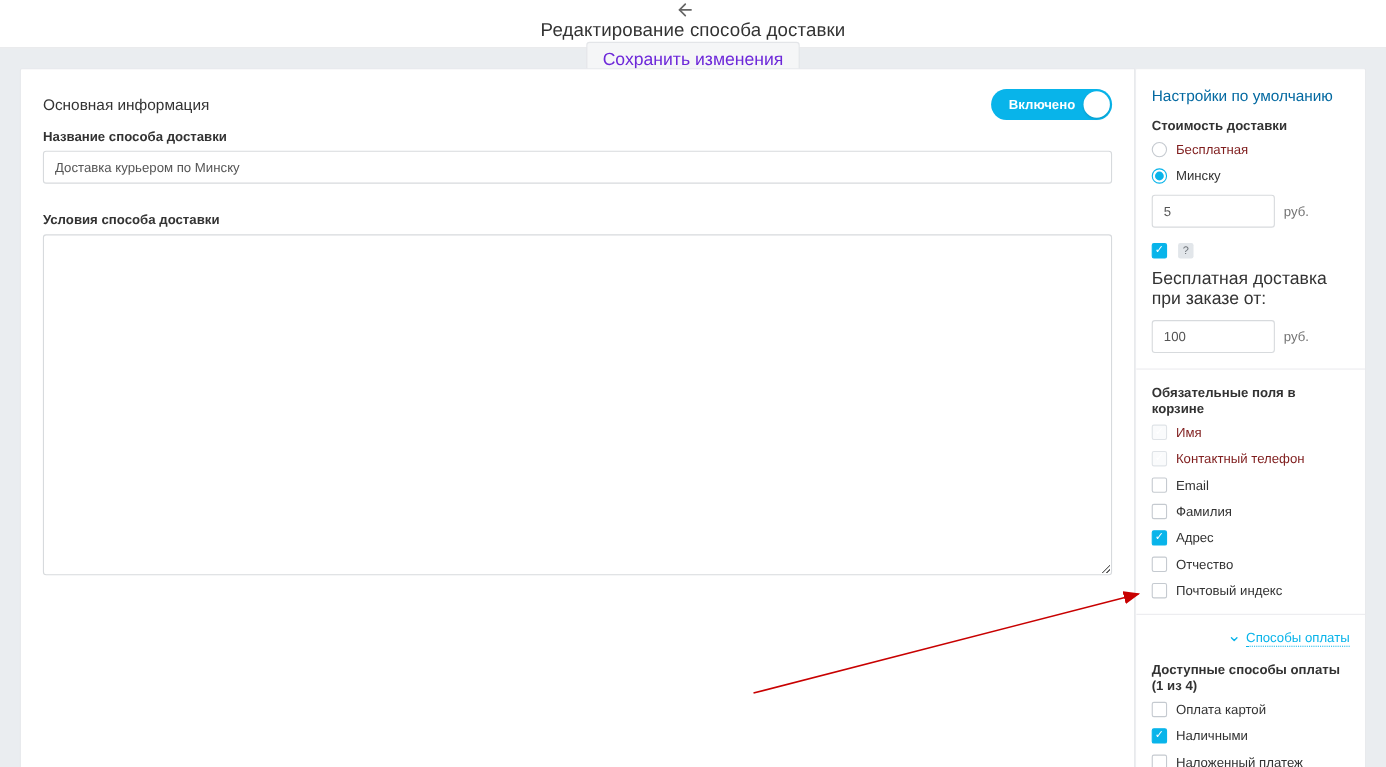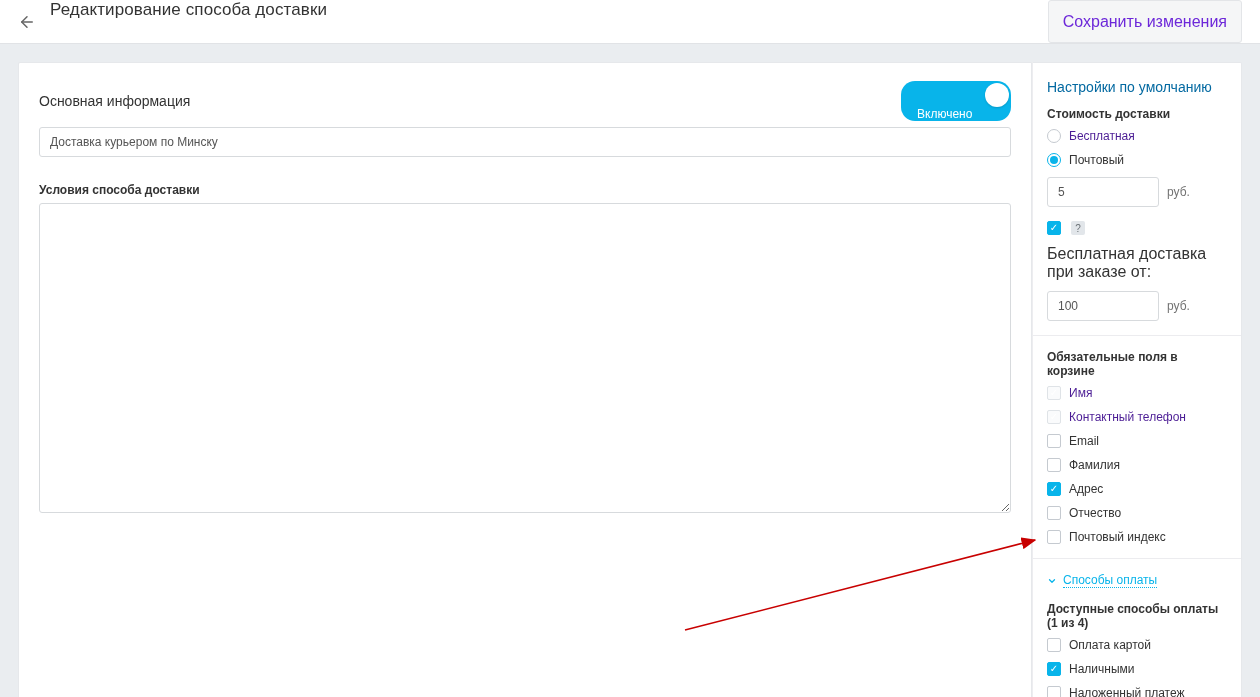--- a/index.html
+++ b/index.html
@@ -7,22 +7,24 @@
       font-family: Arial, 'Helvetica Neue', sans-serif;
       font-size: 13px;
       color: #333;
       background: #eaedf0;
       width: 1260px;
     }
     .topbar {
       height: 44px;
       background: #fff;
       display: flex;
+      align-items: center;
       padding: 0 18px;
       border-bottom: 1px solid #e1e3e6;
+      flex-direction: column;
     }
     .back-arrow {
       display: flex;
       align-items: center;
       cursor: pointer;
       color: #666;
       margin-right: 14px;
     }
     .page-title {
       font-size: 17px;
@@ -60,27 +62,28 @@
       margin-bottom: 6px;
     }
     .section-title {
       font-size: 14px;
       font-weight: 400;
       color: #333;
     }
     .main-header .spacer { flex: 1; }
     .toggle {
       width: 110px;
-      height: 40px;
+      height: 28px;
       background: #08b4ea;
       border-radius: 14px;
       position: relative;
       display: flex;
-      align-items: flex-end;
+      align-items: center;
       cursor: pointer;
+      font-weight: bold;
     }
     .toggle-label {
       color: #fff;
       font-size: 12px;
       margin-left: 16px;
     }
     .toggle-knob {
       position: absolute;
       right: 2px;
       top: 2px;
@@ -135,21 +138,21 @@
       margin-bottom: 8px;
     }
     .radio-row, .check-row {
       display: flex;
       align-items: center;
       gap: 8px;
       font-size: 12px;
       color: #333;
       margin-bottom: 10px;
     }
-    .radio-row.disabled, .check-row.disabled { color: #4c1d95; }
+    .radio-row.disabled, .check-row.disabled { color: #7f1d1d; }
     .radio {
       width: 14px;
       height: 14px;
       border: 1px solid #c5cad0;
       border-radius: 50%;
       display: flex;
       align-items: center;
       justify-content: center;
       flex-shrink: 0;
     }
@@ -219,20 +222,21 @@
       margin: 14px -14px 14px -14px;
     }
     .expand-link {
       display: flex;
       align-items: center;
       gap: 6px;
       color: #08b4ea;
       font-size: 12px;
       cursor: pointer;
       margin-bottom: 14px;
+      justify-content: flex-end;
     }
     .expand-link span.label {
       border-bottom: 1px dotted #08b4ea;
     }
     .chevron {
       color: #08b4ea;
       display: inline-flex;
     }
     .arrow-annotation {
       position: absolute;
@@ -258,37 +262,38 @@
   <div class="main-panel">
     <div class="main-header">
       <div class="section-title">Основная информация</div>
       <div class="spacer"></div>
       <div class="toggle">
         <span class="toggle-label">Включено</span>
         <div class="toggle-knob"></div>
       </div>
     </div>
 
+    <div class="field-label">Название способа доставки</div>
     <input type="text" class="text-input" value="Доставка курьером по Минску" style="">
 
     <div class="field-label" style="margin-top:26px;">Условия способа доставки</div>
     <textarea class="text-input" style=""></textarea>
   </div>
 
   <div class="side-panel">
     <div class="side-title">Настройки по умолчанию</div>
     <div class="side-section-label">Стоимость доставки</div>
 
     <div class="radio-row disabled">
       <span class="radio"></span>
       <span>Бесплатная</span>
     </div>
     <div class="radio-row">
       <span class="radio checked"></span>
-      <span>Почтовый</span>
+      <span>Минску</span>
     </div>
 
     <div class="price-row">
       <input type="text" class="num-input" value="5" style="">
       <span class="unit">руб.</span>
     </div>
 
     <div class="check-row">
       <span class="check checked"></span>
       <span class="help-badge">?</span>

